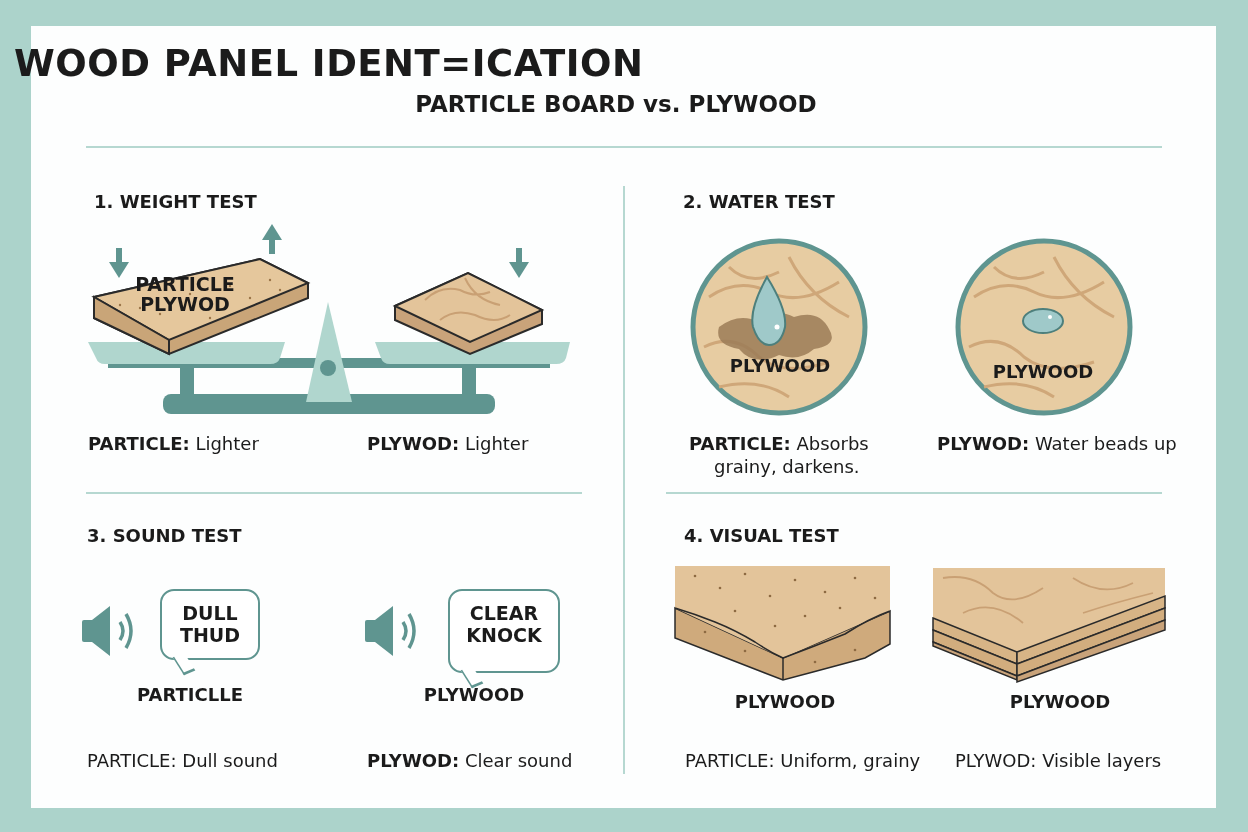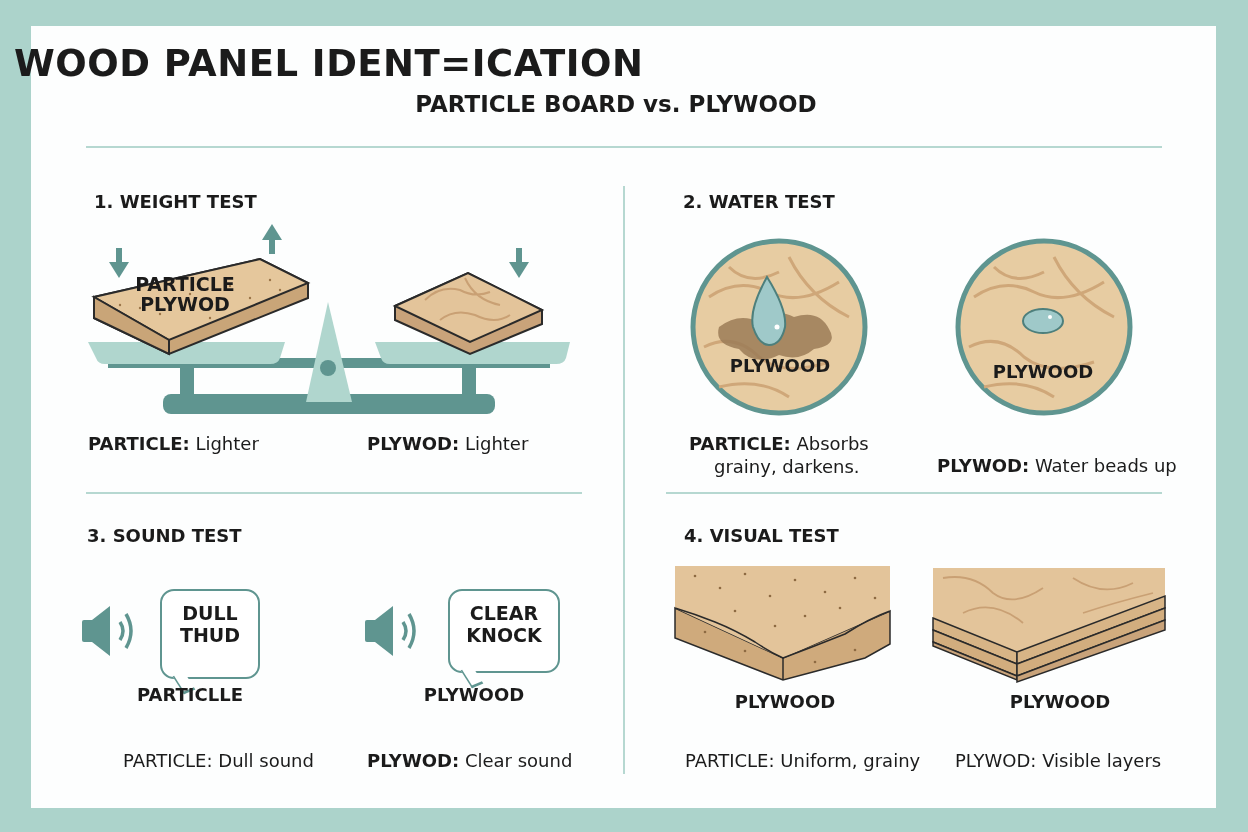--- a/index.html
+++ b/index.html
@@ -110,52 +110,52 @@
   <path d="M20,60 Q50,40 80,55 Q110,70 150,45 M15,110 Q45,95 70,120 Q95,140 140,125 M40,30 Q60,50 90,35 M100,20 Q120,60 160,80 M30,150 Q70,140 100,160" fill="none" stroke="#cfa779" stroke-width="3"></path>
   <ellipse cx="89" cy="84" rx="20" ry="12" fill="#9fc9c9" stroke="#4d7f7c" stroke-width="2"></ellipse>
   <circle cx="96" cy="80" r="2" fill="#fff"></circle>
 </svg>
 <div class="abs label" style="left:978px; top:361px; width:130px;">PLYWOOD</div>
 
 <div class="abs caption" style="left:689px; top:432px; line-height:23px;">
   <div><b>PARTICLE:</b> <span>Absorbs</span></div>
   <div style="padding-left:25px;">grainy, darkens.</div>
 </div>
-<div class="abs caption" style="left:937px; top:455px;text-align:center;">
+<div class="abs caption" style="left:937px; top:433px;text-align:center;">
   <b>PLYWOD:</b>
   <span>Water beads up</span>
 </div>
 
 <div class="abs sec-title" style="left:87px; top:525px;text-align:center;">3. SOUND TEST</div>
 
 <svg width="60" height="60" style="left:82px; top:602px;" viewBox="0 0 60 60">
   <rect x="0" y="18" width="14" height="22" rx="2" fill="#5f9590"></rect>
   <polygon points="10,18 28,4 28,54 10,40" fill="#5f9590"></polygon>
   <path d="M38,20 Q44,29 38,38" fill="none" stroke="#5f9590" stroke-width="3.5"></path>
   <path d="M44,12 Q54,29 44,46" fill="none" stroke="#5f9590" stroke-width="3.5"></path>
 </svg>
-<div class="abs bubble" style="left:160px; top:589px; width:100px; height:90px;">
+<div class="abs bubble" style="left:160px; top:589px; width:100px; height:71px;">
   <div>DULL</div>
   <div>THUD</div>
 </div>
 <div class="abs label" style="left:130px; top:684px; width:120px;">PARTICLLE</div>
 
 <svg width="60" height="60" style="left:365px; top:602px;" viewBox="0 0 60 60">
   <rect x="0" y="18" width="14" height="22" rx="2" fill="#5f9590"></rect>
   <polygon points="10,18 28,4 28,54 10,40" fill="#5f9590"></polygon>
   <path d="M38,20 Q44,29 38,38" fill="none" stroke="#5f9590" stroke-width="3.5"></path>
   <path d="M44,12 Q54,29 44,46" fill="none" stroke="#5f9590" stroke-width="3.5"></path>
 </svg>
 <div class="abs bubble" style="left:448px; top:589px; width:112px; height:84px;">
   <div>CLEAR</div>
   <div>KNOCK</div>
 </div>
 <div class="abs label" style="left:414px; top:684px; width:120px;">PLYWOOD</div>
 
-<div class="abs caption" style="left:87px; top:750px;margin-left:36px;">
+<div class="abs caption" style="left:87px; top:750px;">
   <span>PARTICLE:</span>
   <span>Dull sound</span>
 </div>
 <div class="abs caption" style="left:367px; top:750px;">
   <b>PLYWOD:</b>
   <span>Clear sound</span>
 </div>
 
 <div class="abs sec-title" style="left:684px; top:525px;">4. VISUAL TEST</div>
 

